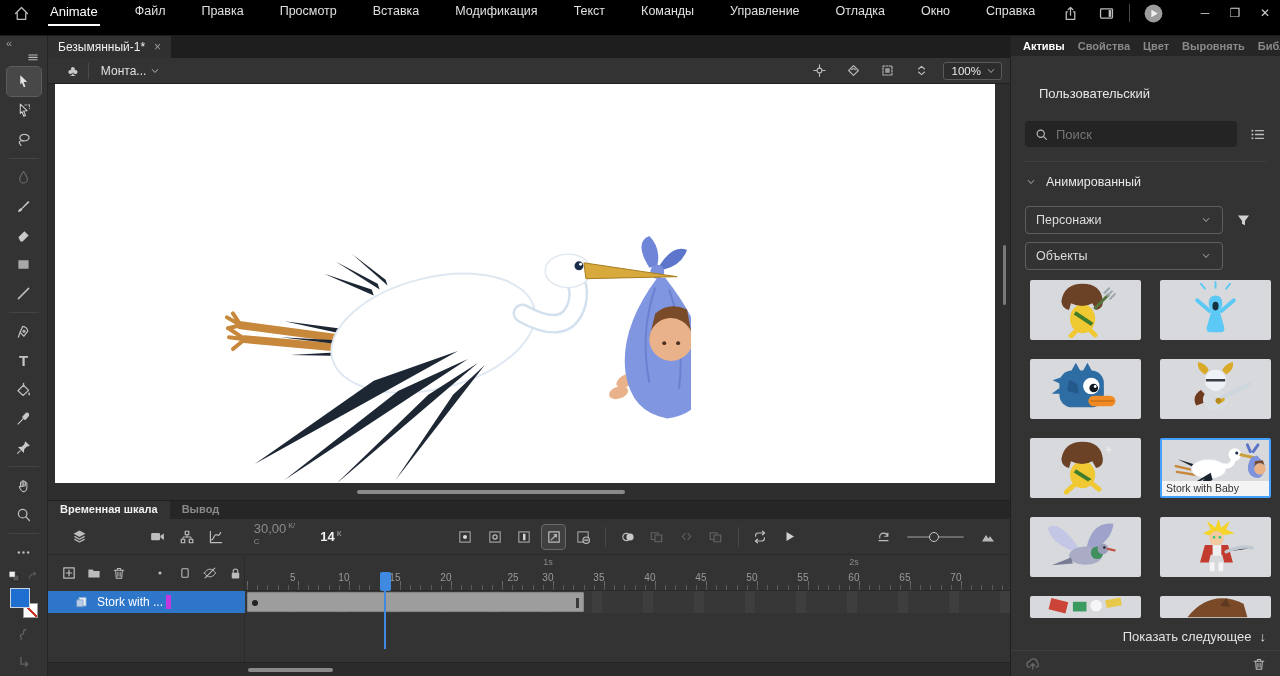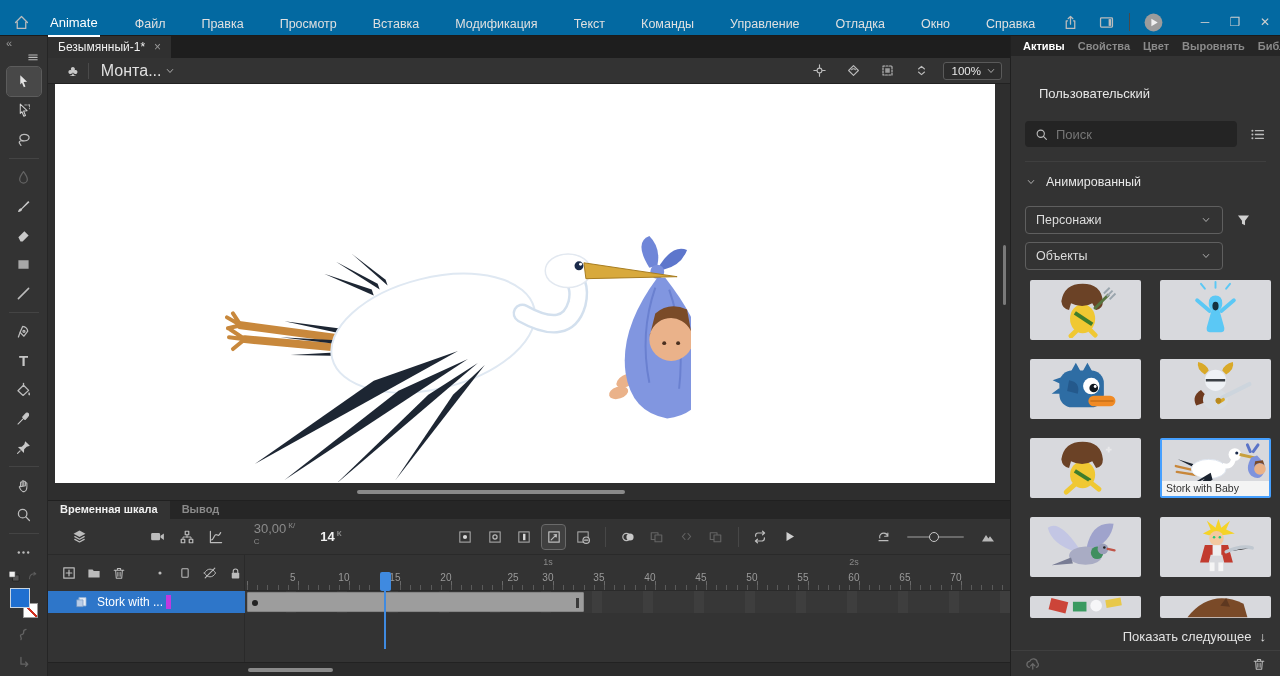--- a/index.html
+++ b/index.html
@@ -1,21 +1,21 @@
 <!DOCTYPE html>
 <html><head>
 <meta charset="utf-8">
 <style>
   *{box-sizing:border-box;margin:0;padding:0;user-select:none}
   html,body{width:1280px;height:676px;overflow:hidden}
   body{font-family:"Liberation Sans",sans-serif;background:#262626;color:#d6d6d6}
   .app{width:1280px;height:676px;display:flex;flex-direction:column}
   svg{display:block}
   
-  .topbar{height:36px;background:#0369a1;border-bottom:1px solid #1b1b1b;display:flex;align-items:flex-end;flex:0 0 36px}
+  .topbar{height:36px;background:#000000;border-bottom:1px solid #1b1b1b;display:flex;align-items:flex-start;flex:0 0 36px}
   .ibtn{width:26px;height:26px;display:flex;align-items:center;justify-content:center;color:#bdbdbd}
   .home{margin-left:8px}
   .brand{color:#fff;font-size:13px;margin:0 0 0 14px;position:relative;padding:0 2px 9px;top:4px}
   .brand::after{content:"";position:absolute;left:0;right:0;bottom:2px;height:2px;background:#fff}
   .menu{display:flex;margin-left:26px;gap:18px}
   .menu-item{font-size:12.5px;color:#e0e0e0;padding:4px 9px;cursor:default;white-space:nowrap}
   .tb-right{margin-left:auto;display:flex;align-items:center;gap:10px}
   .vsep{width:1px;height:18px;background:#4a4a4a}
   .winctl{display:flex;margin-left:14px}
   .winbtn{width:30px;height:26px;display:flex;align-items:center;justify-content:center;color:#cfcfcf;font-size:12px}
@@ -37,21 +37,21 @@
   .fill-sw{position:absolute;left:2px;top:0;width:20px;height:20px;border:1px solid #c8d4e0}
   .uni{color:#c6c6c6}
   
   .center{width:962px;display:flex;flex-direction:column;flex:0 0 962px}
   .tabstrip{height:22px;background:#1e1e1e;display:flex;align-items:stretch;flex:0 0 22px}
   .doctab{background:#303030;display:flex;align-items:center;gap:9px;padding:0 10px;font-size:12px;color:#f0f0f0}
   .tabx{color:#9a9a9a;font-size:12px}
   .editbar{height:26px;background:#333;border-bottom:1px solid #222;display:flex;align-items:center;flex:0 0 26px;padding:0 8px}
   .clubs{font-size:15px;color:#c9c9c9;margin:0 10px 0 12px}
   .esep{width:1px;height:16px;background:#4a4a4a;margin-right:12px}
-  .scene-dd{display:flex;align-items:center;gap:3px;font-size:16px;color:#e0e0e0}
+  .scene-dd{display:flex;align-items:center;gap:3px;font-size:12px;color:#e0e0e0}
   .eb-right{margin-left:auto;display:flex;align-items:center;gap:8px}
   .zoombox{display:flex;align-items:center;gap:4px;border:1px solid #5a5a5a;border-radius:3px;height:18px;padding:0 4px 0 8px;font-size:11.5px;color:#e8e8e8;background:#2c2c2c}
   
   .canvas{position:relative;flex:1;background:#2e2e2e;overflow:hidden}
   .stage{position:absolute;left:7px;top:0;width:940px;height:399px;background:#fff}
   .vscroll{position:absolute;right:4px;top:161px;width:3px;height:60px;background:#7a7a7a;border-radius:2px}
   .hscroll{position:absolute;left:309px;bottom:6px;width:268px;height:4px;background:#8a8a8a;border-radius:2px}
   
   .timeline{height:176px;flex:0 0 176px;background:#333;display:flex;flex-direction:column;border-top:1px solid #202020}
   .tl-tabs{height:18px;background:#262626;display:flex;flex:0 0 18px}

